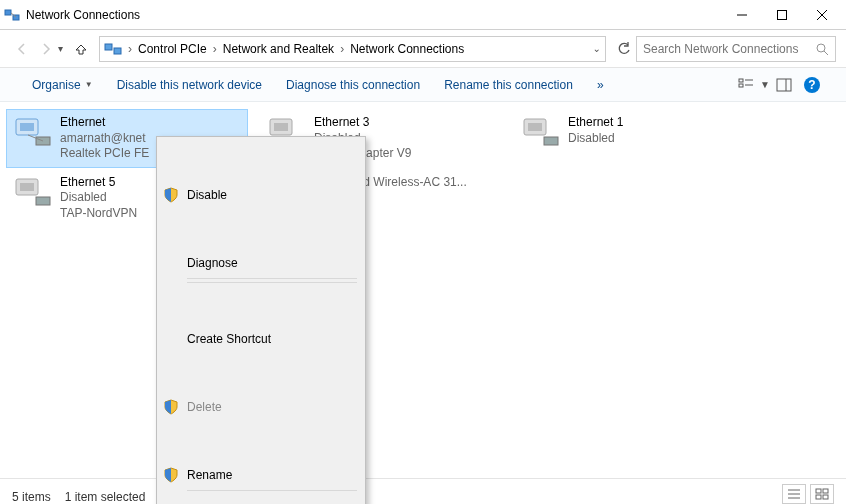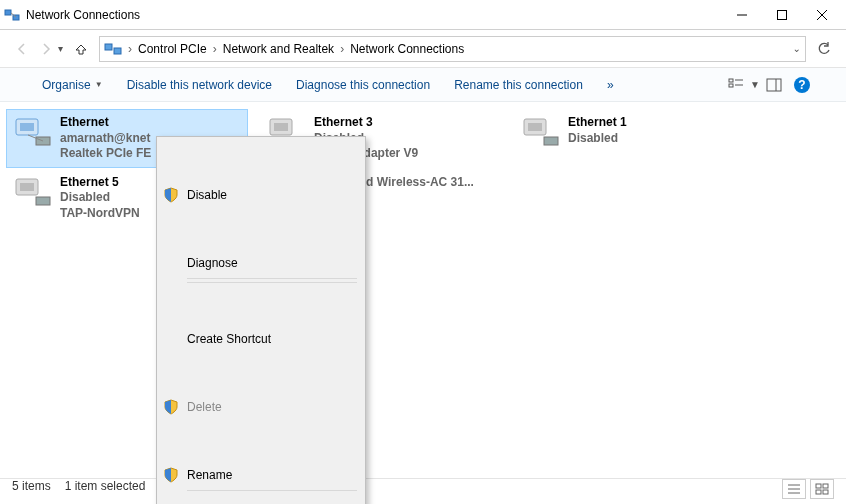--- a/index.html
+++ b/index.html
@@ -18,46 +18,46 @@
 .crumb-zone { flex: 1; display: flex; align-items: center; height: 26px; border: 1px solid #ccc; padding: 0 4px; margin-right: 6px; }
 .crumb-zone .cp-icon { width: 18px; height: 18px; margin-right: 4px; }
 .crumb { padding: 0 4px; white-space: nowrap; }
 .crumb-sep { color: #666; padding: 0 2px; }
 .crumb-drop { margin-left: auto; display:flex; align-items:center; gap:6px; }
 .refresh { width: 24px; height: 24px; display:flex; align-items:center; justify-content:center; }
 .searchbox { width: 200px; height: 26px; border: 1px solid #ccc; display: flex; align-items: center; padding: 0 6px; }
 .searchbox input { border: none; outline: none; flex: 1; font-size: 12px; color: #666; }
 .searchbox .sicon { width: 14px; height: 14px; opacity: 0.7; }
 
-.toolbar { height: 34px; display: flex; align-items: center; padding: 0 30px; border-bottom: 1px solid #e8ecef; background: #fafcfe; }
+.toolbar { height: 34px; display: flex; align-items: center; padding: 0 20px; border-bottom: 1px solid #e8ecef; background: #fafcfe; }
 .toolbar .tbtn { padding: 0 12px; color: #0a4a8a; font-size: 12px; display: flex; align-items: center; height: 34px; }
 .toolbar .tbtn .drop { margin-left: 4px; font-size: 8px; color: #555; }
 .toolbar .spacer { flex: 1; }
 .toolbar .ricon { width: 24px; height: 24px; display: flex; align-items: center; justify-content: center; margin: 0 2px; }
 .toolbar .help { color: #0078d4; font-weight: bold; }
 
 .content { position: relative; padding: 6px 0; height: 370px; }
-.grid { display: flex; flex-wrap: wrap; font-weight: bold; }
+.grid { display: flex; flex-wrap: wrap; }
 .grid .col { width: 254px; }
 .adapter { display: flex; align-items: flex-start; padding: 6px 8px; margin: 1px 6px; }
 .adapter.selected { background: #cce8ff; border: 1px solid #99d1ff; padding: 5px 7px; }
 .adapter .aicon { width: 40px; height: 36px; flex-shrink: 0; margin-right: 6px; }
 .adapter .info { display: flex; flex-direction: column; line-height: 1.3; overflow: hidden; }
 .adapter .name { color: #000; }
 .adapter .sub { color: #666; white-space: nowrap; overflow: hidden; text-overflow: ellipsis; max-width: 190px; }
 
 .ctxmenu { position: absolute; top: 34px; left: 156px; width: 210px; background: #f0f0f0; border: 1px solid #c0c0c0; box-shadow: 3px 3px 6px rgba(0,0,0,0.25); padding: 2px; z-index: 10; }
 .ctxmenu .mi { display: flex; align-items: center; height: 24px; padding: 0 8px 0 28px; position: relative; font-size: 12px; margin-top: 44px; }
 .ctxmenu .mi .shield { position: absolute; left: 4px; width: 16px; height: 16px; }
 .ctxmenu .mi.bold { font-weight: 600; }
 .ctxmenu .mi.disabled { color: #888; }
 .ctxmenu .sep { height: 1px; background: #d8d8d8; margin: 3px 6px 3px 28px; }
 .ctxmenu .mi.highlight { outline: 3px solid #d93025; outline-offset: -1px; }
 
-.statusbar { position: absolute; bottom: 0; left: 0; right: 0; height: 26px; display: flex; align-items: flex-start; padding: 0 12px; border-top: 1px solid #e4e4e4; font-size: 12px; color: #333; }
+.statusbar { position: absolute; bottom: 0; left: 0; right: 0; height: 26px; display: flex; align-items: flex-end; padding: 0 12px; border-top: 1px solid #e4e4e4; font-size: 12px; color: #333; }
 .statusbar .sitem { margin-right: 14px; }
 .statusbar .sspacer { flex: 1; }
 .statusbar .viewbtn { width: 24px; height: 20px; border: 1px solid #ccc; margin-left: 4px; display:flex; align-items:center; justify-content:center; font-size: 10px; }
 
 .chevron { font-size: 10px; color: #555; }
 </style>
 </head>
 <body>
 
 <div class="titlebar">
@@ -118,20 +118,27 @@
       <span class="chevron">⌄</span>
     </div>
   </div>
   <div class="refresh">
       <svg width="14" height="14" viewBox="0 0 14 14">
         <path d="M11 3 A5 5 0 1 0 12 8" fill="none" stroke="#555" stroke-width="1.3"></path>
         <path d="M11 0 L11 4 L7 4" fill="none" stroke="#555" stroke-width="1.3"></path>
       </svg>
     </div>
 
+  <div class="searchbox">
+    <input placeholder="Search Network Connections" style="">
+    <svg class="sicon" viewBox="0 0 14 14">
+        <circle cx="6" cy="6" r="4" fill="none" stroke="#666"></circle>
+        <line x1="9" y1="9" x2="13" y2="13" stroke="#666"></line>
+      </svg>
+  </div>
 </div>
 
 <div class="toolbar">
   <div class="tbtn">
       <span>Organise</span>
       <span class="drop">▼</span>
     </div>
   <div class="tbtn">Disable this network device</div>
   <div class="tbtn">Diagnose this connection</div>
   <div class="tbtn">Rename this connection</div>

